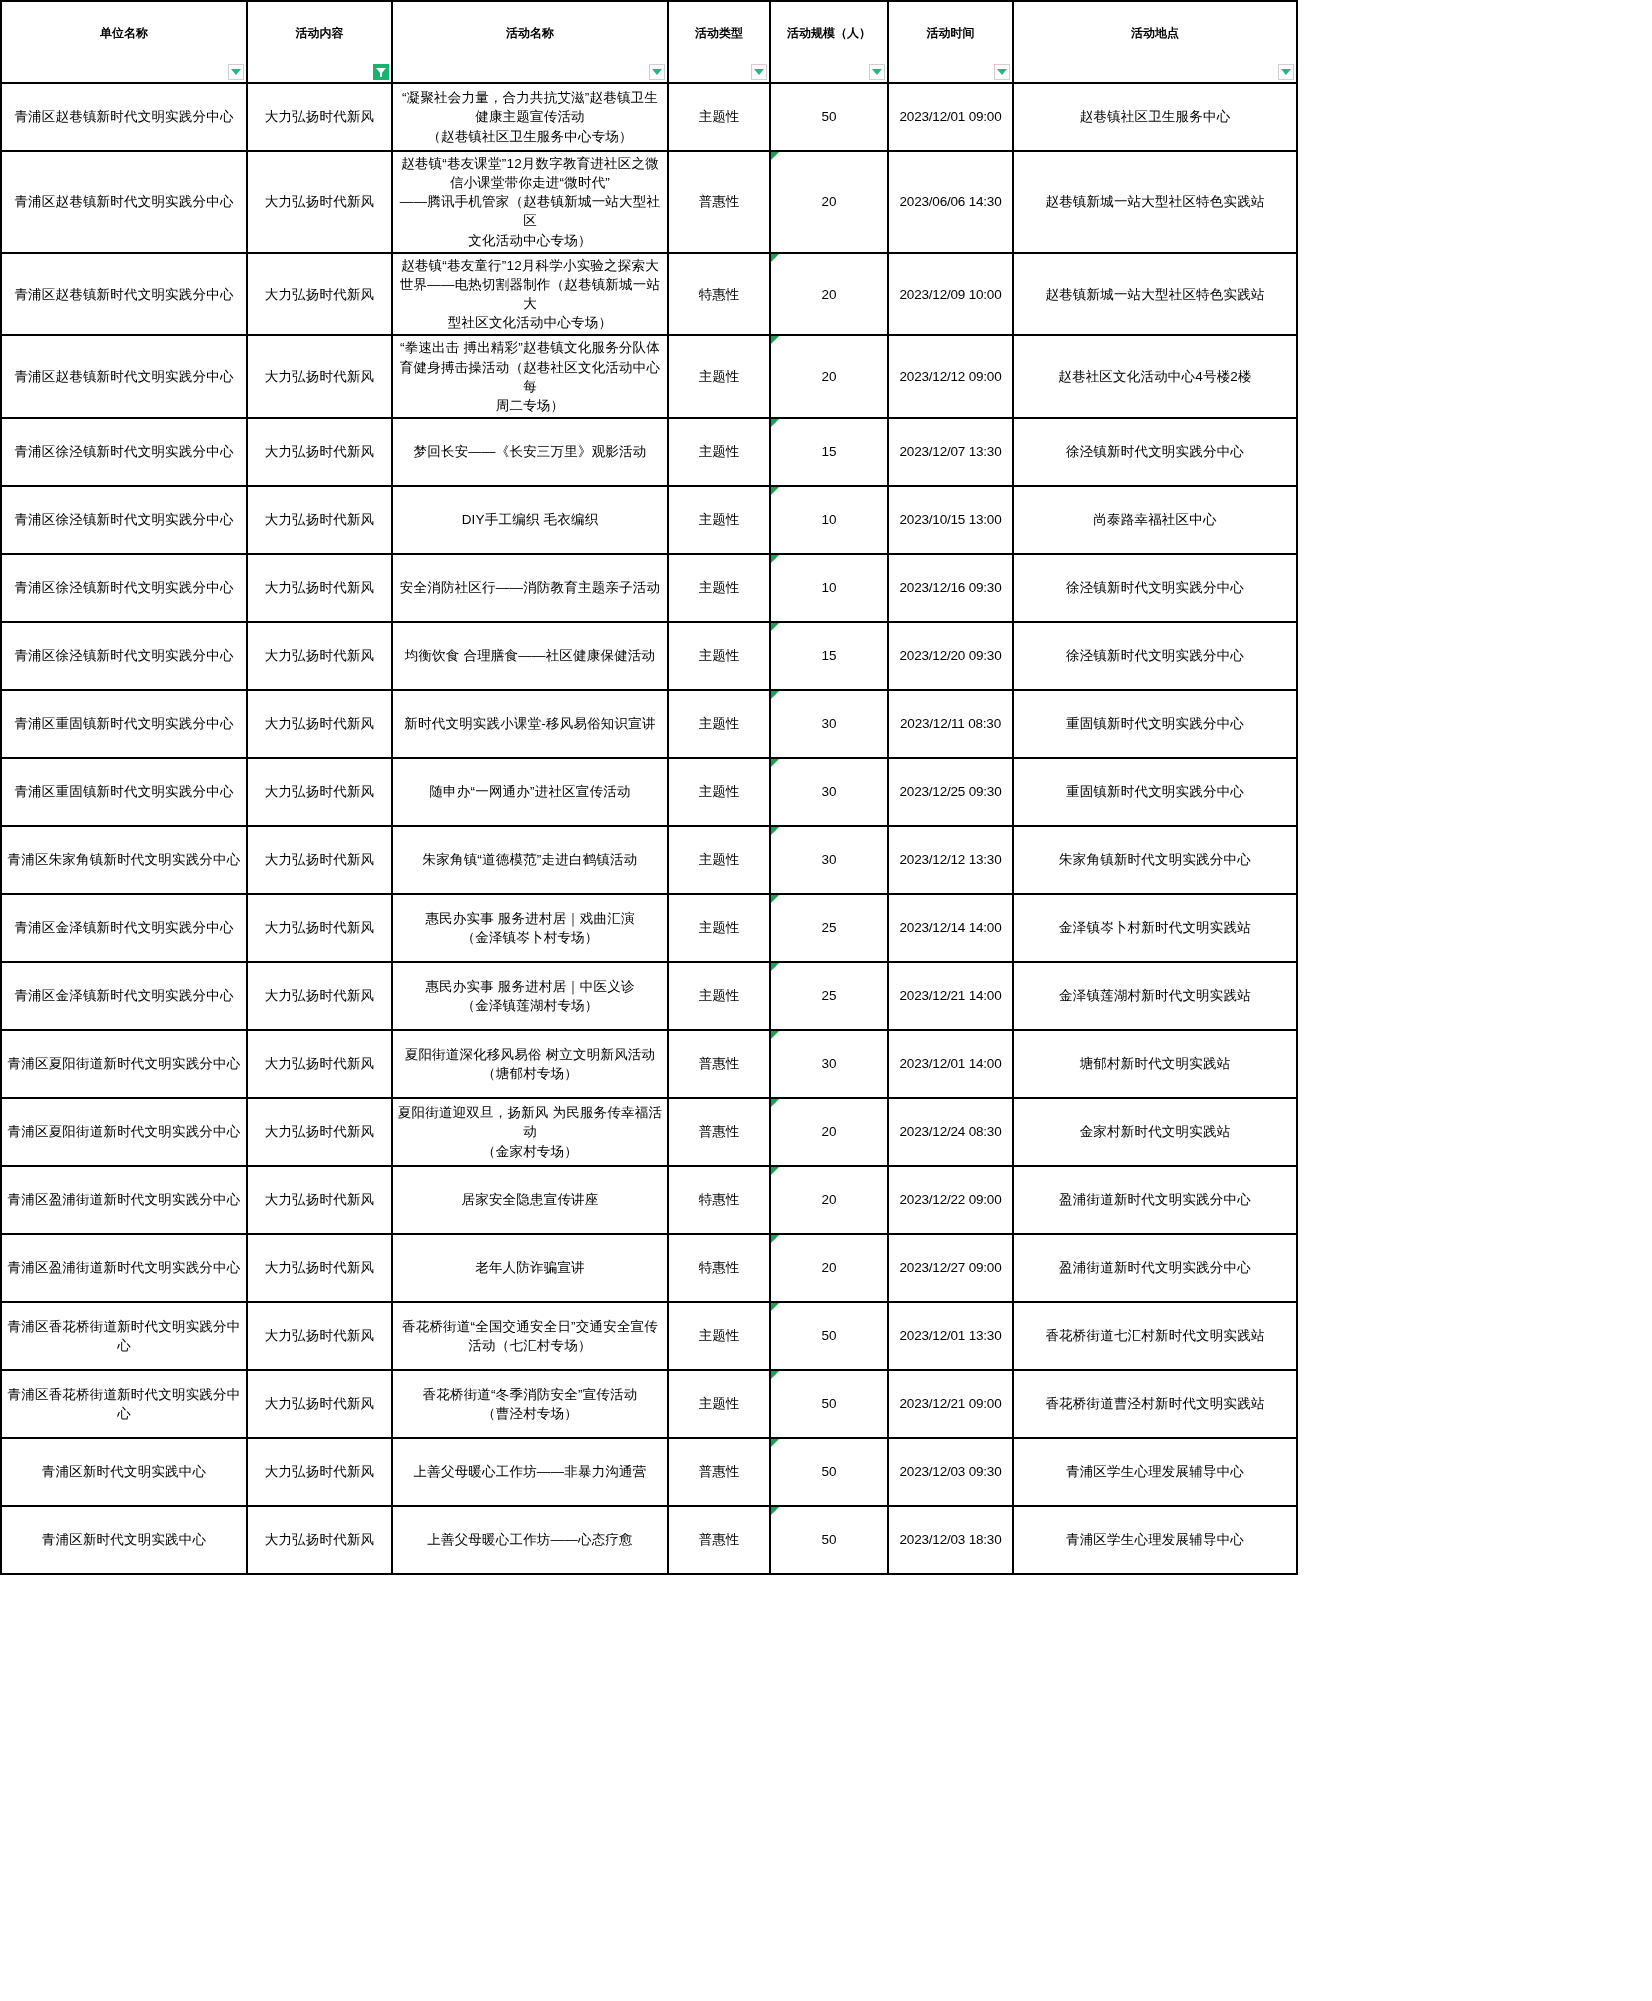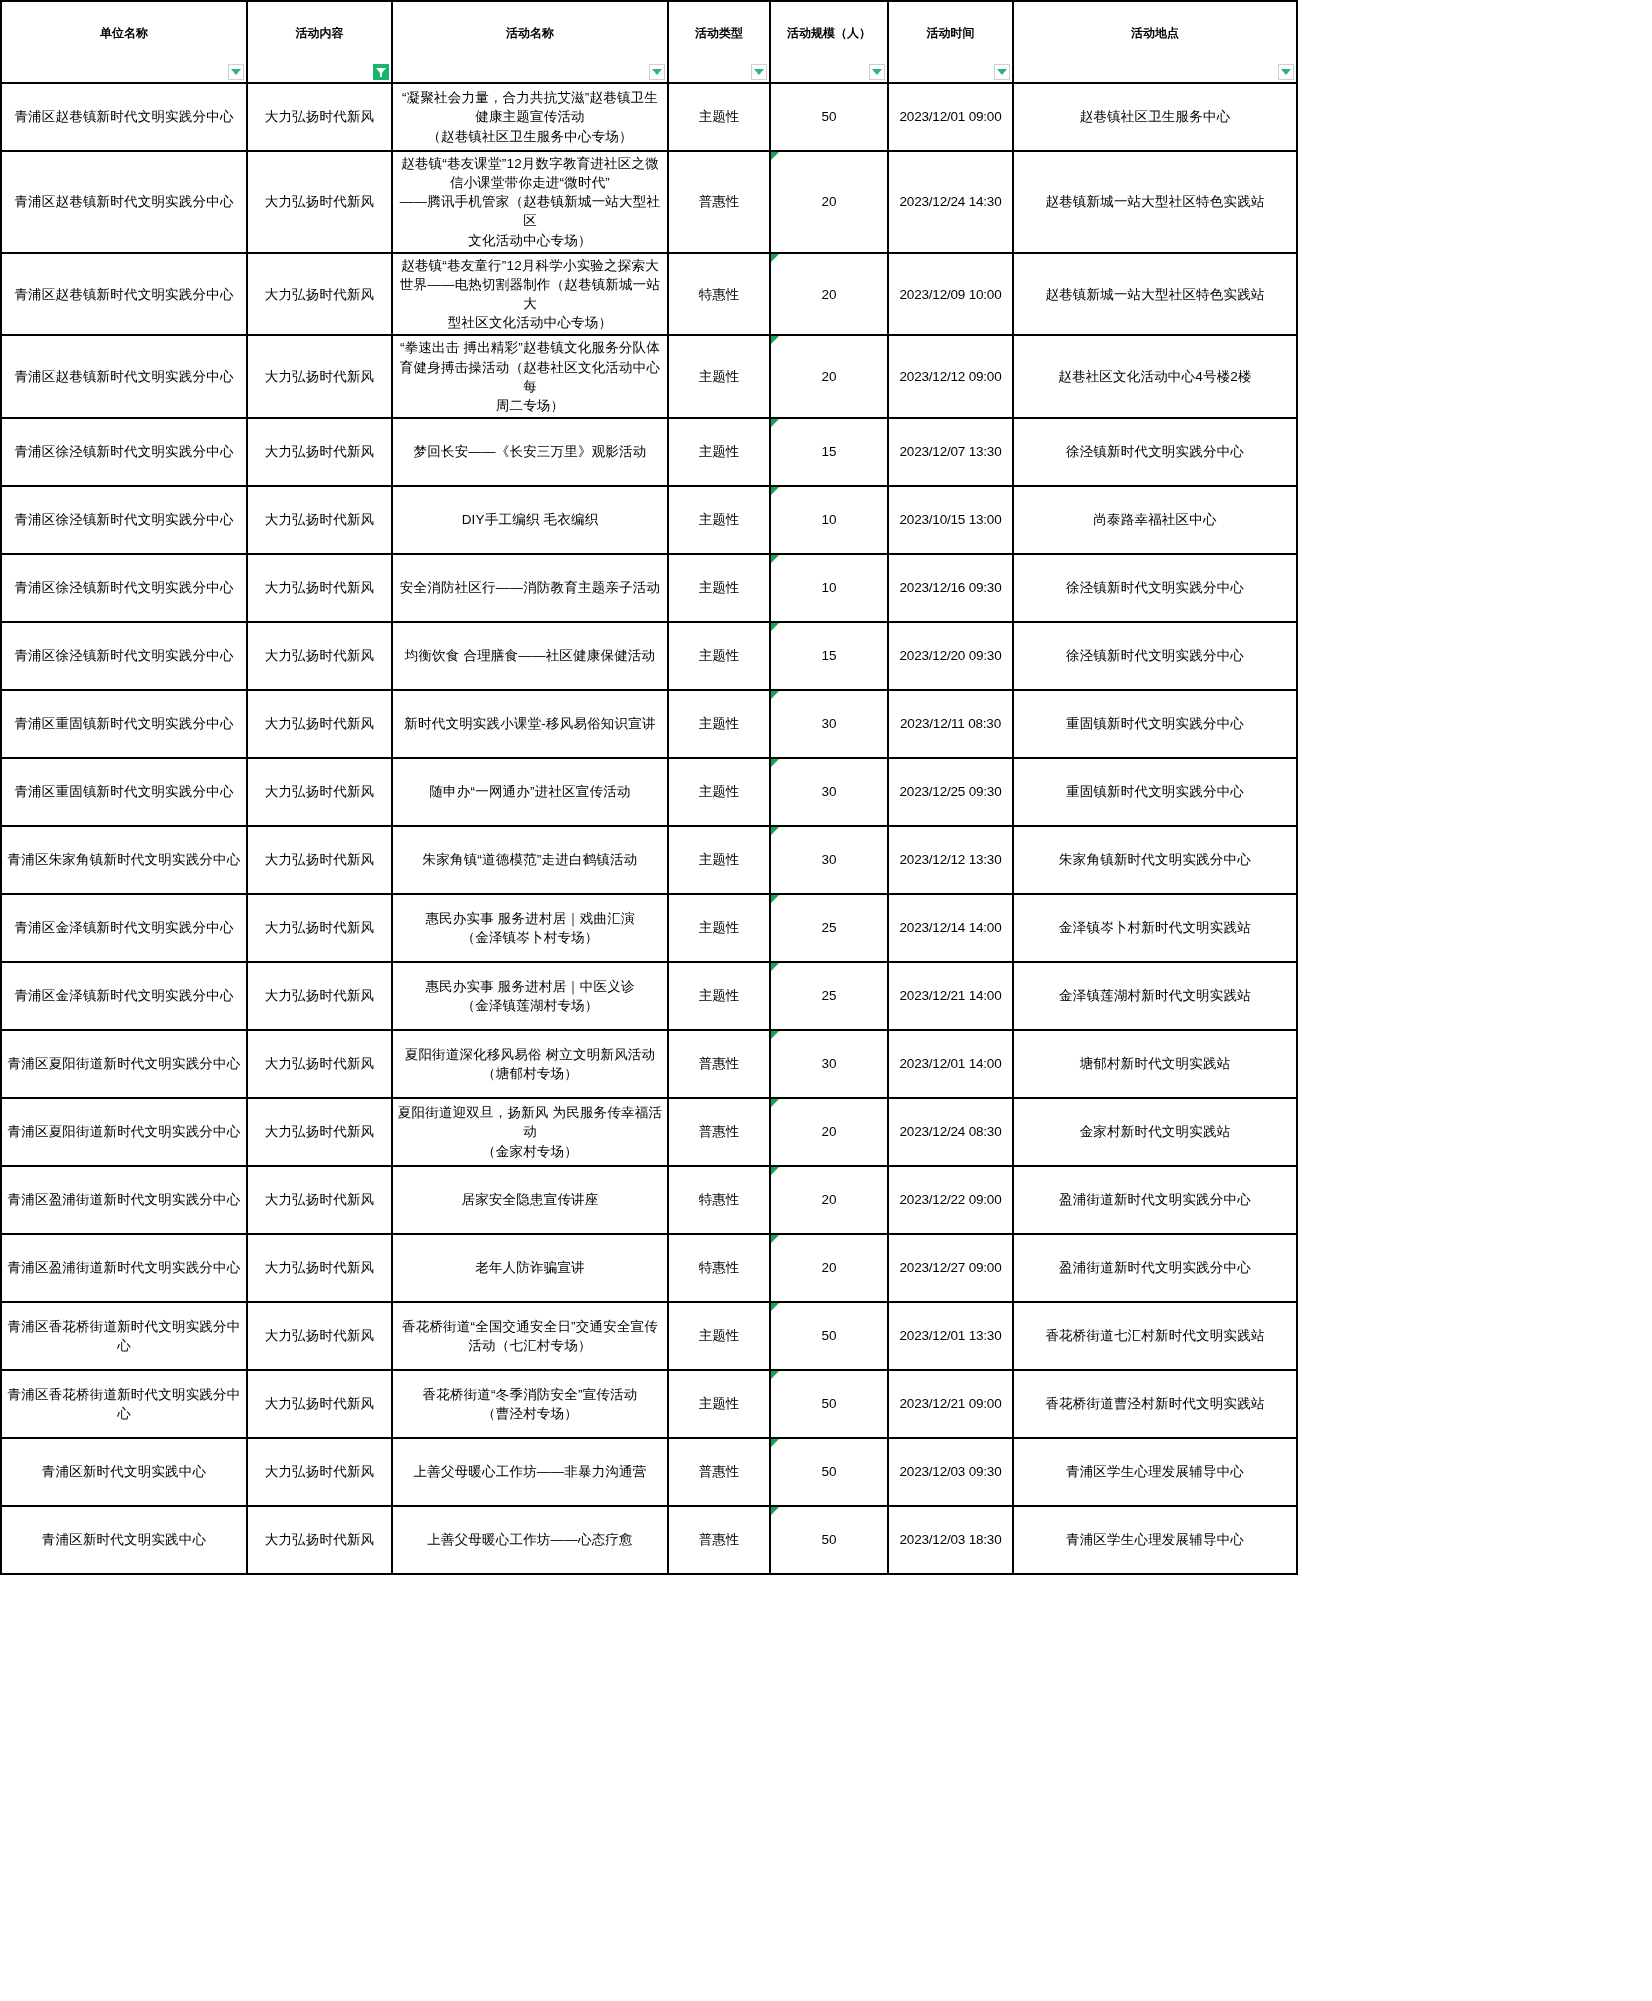--- a/index.html
+++ b/index.html
@@ -181,21 +181,21 @@
         </tr>
         <tr>
           <td class="cell-unit">青浦区赵巷镇新时代文明实践分中心</td>
           <td class="cell-content">大力弘扬时代新风</td>
           <td class="cell-name ml">赵巷镇“巷友课堂”12月数字教育进社区之微
 信小课堂带你走进“微时代”
 ——腾讯手机管家（赵巷镇新城一站大型社区
 文化活动中心专场）</td>
           <td class="cell-type">普惠性</td>
           <td class="cell-scale has-marker"><span class="marker"></span>20</td>
-          <td class="cell-time">2023/12/24 14:30</td>
+          <td class="cell-time">2023/06/06 14:30</td>
           <td class="cell-place">赵巷镇新城一站大型社区特色实践站</td>
         </tr>
         <tr>
           <td class="cell-unit">青浦区赵巷镇新时代文明实践分中心</td>
           <td class="cell-content">大力弘扬时代新风</td>
           <td class="cell-name ml">赵巷镇“巷友童行”12月科学小实验之探索大
 世界——电热切割器制作（赵巷镇新城一站大
 型社区文化活动中心专场）</td>
           <td class="cell-type">特惠性</td>
           <td class="cell-scale has-marker"><span class="marker"></span>20</td>

